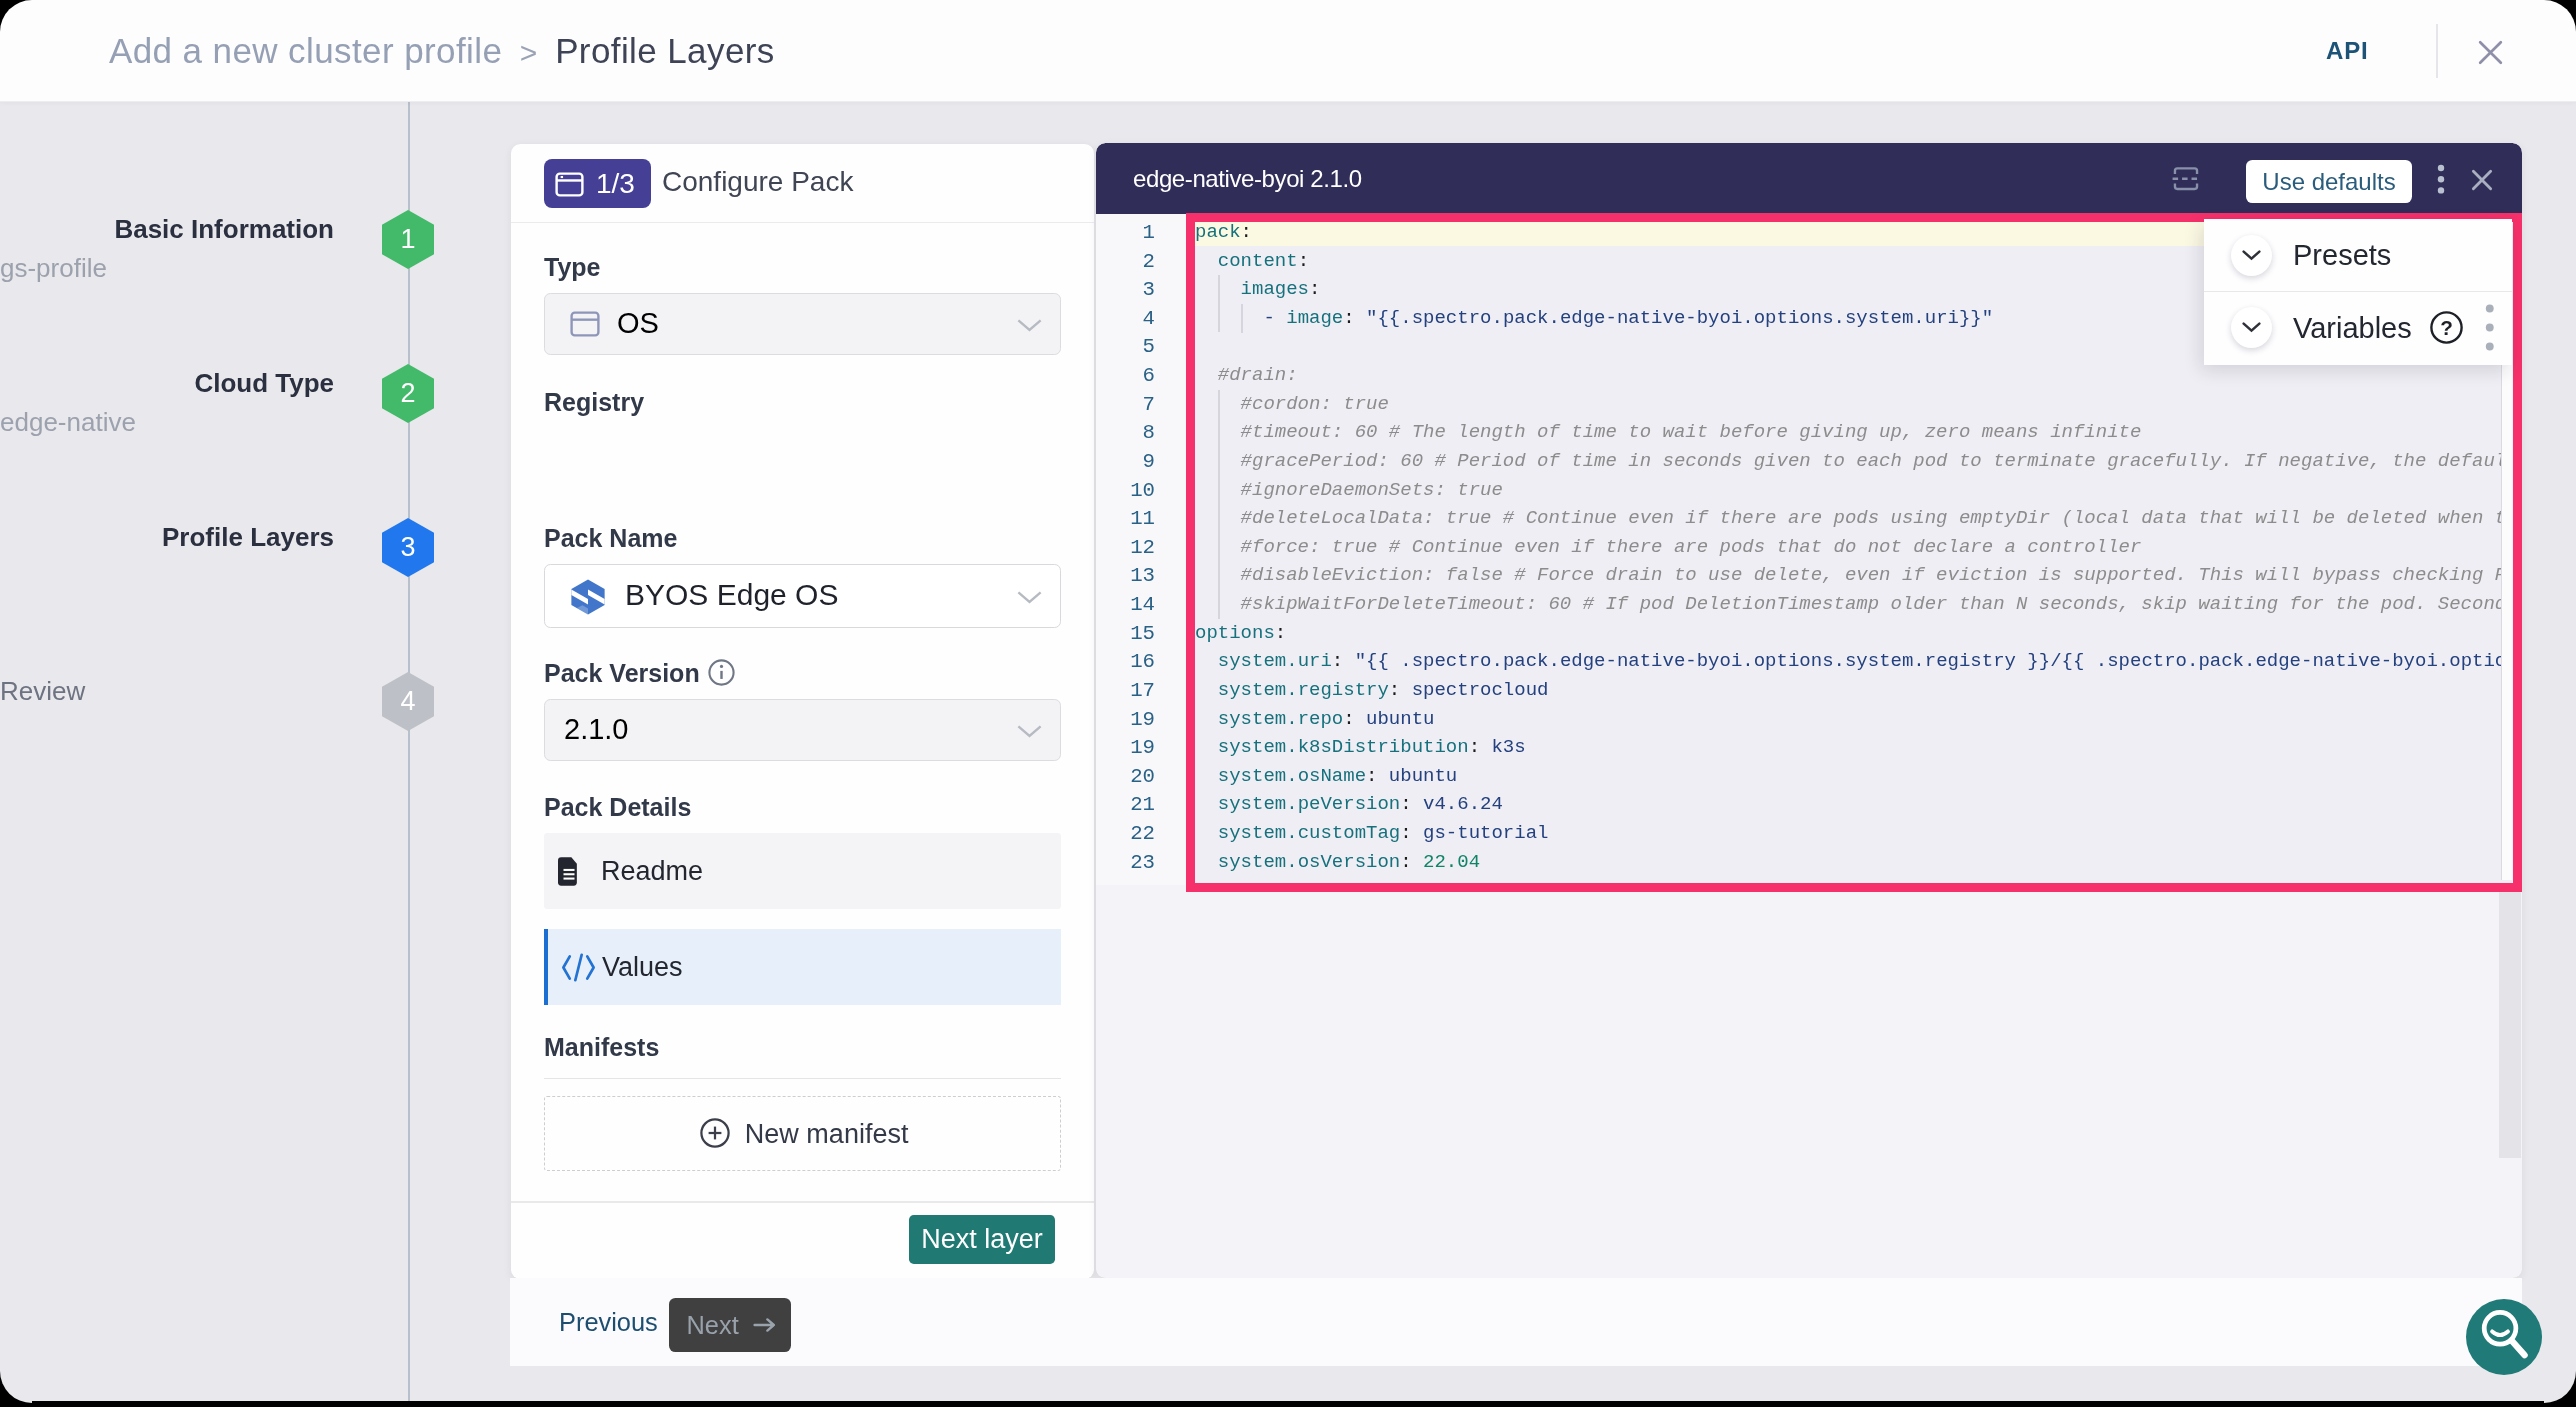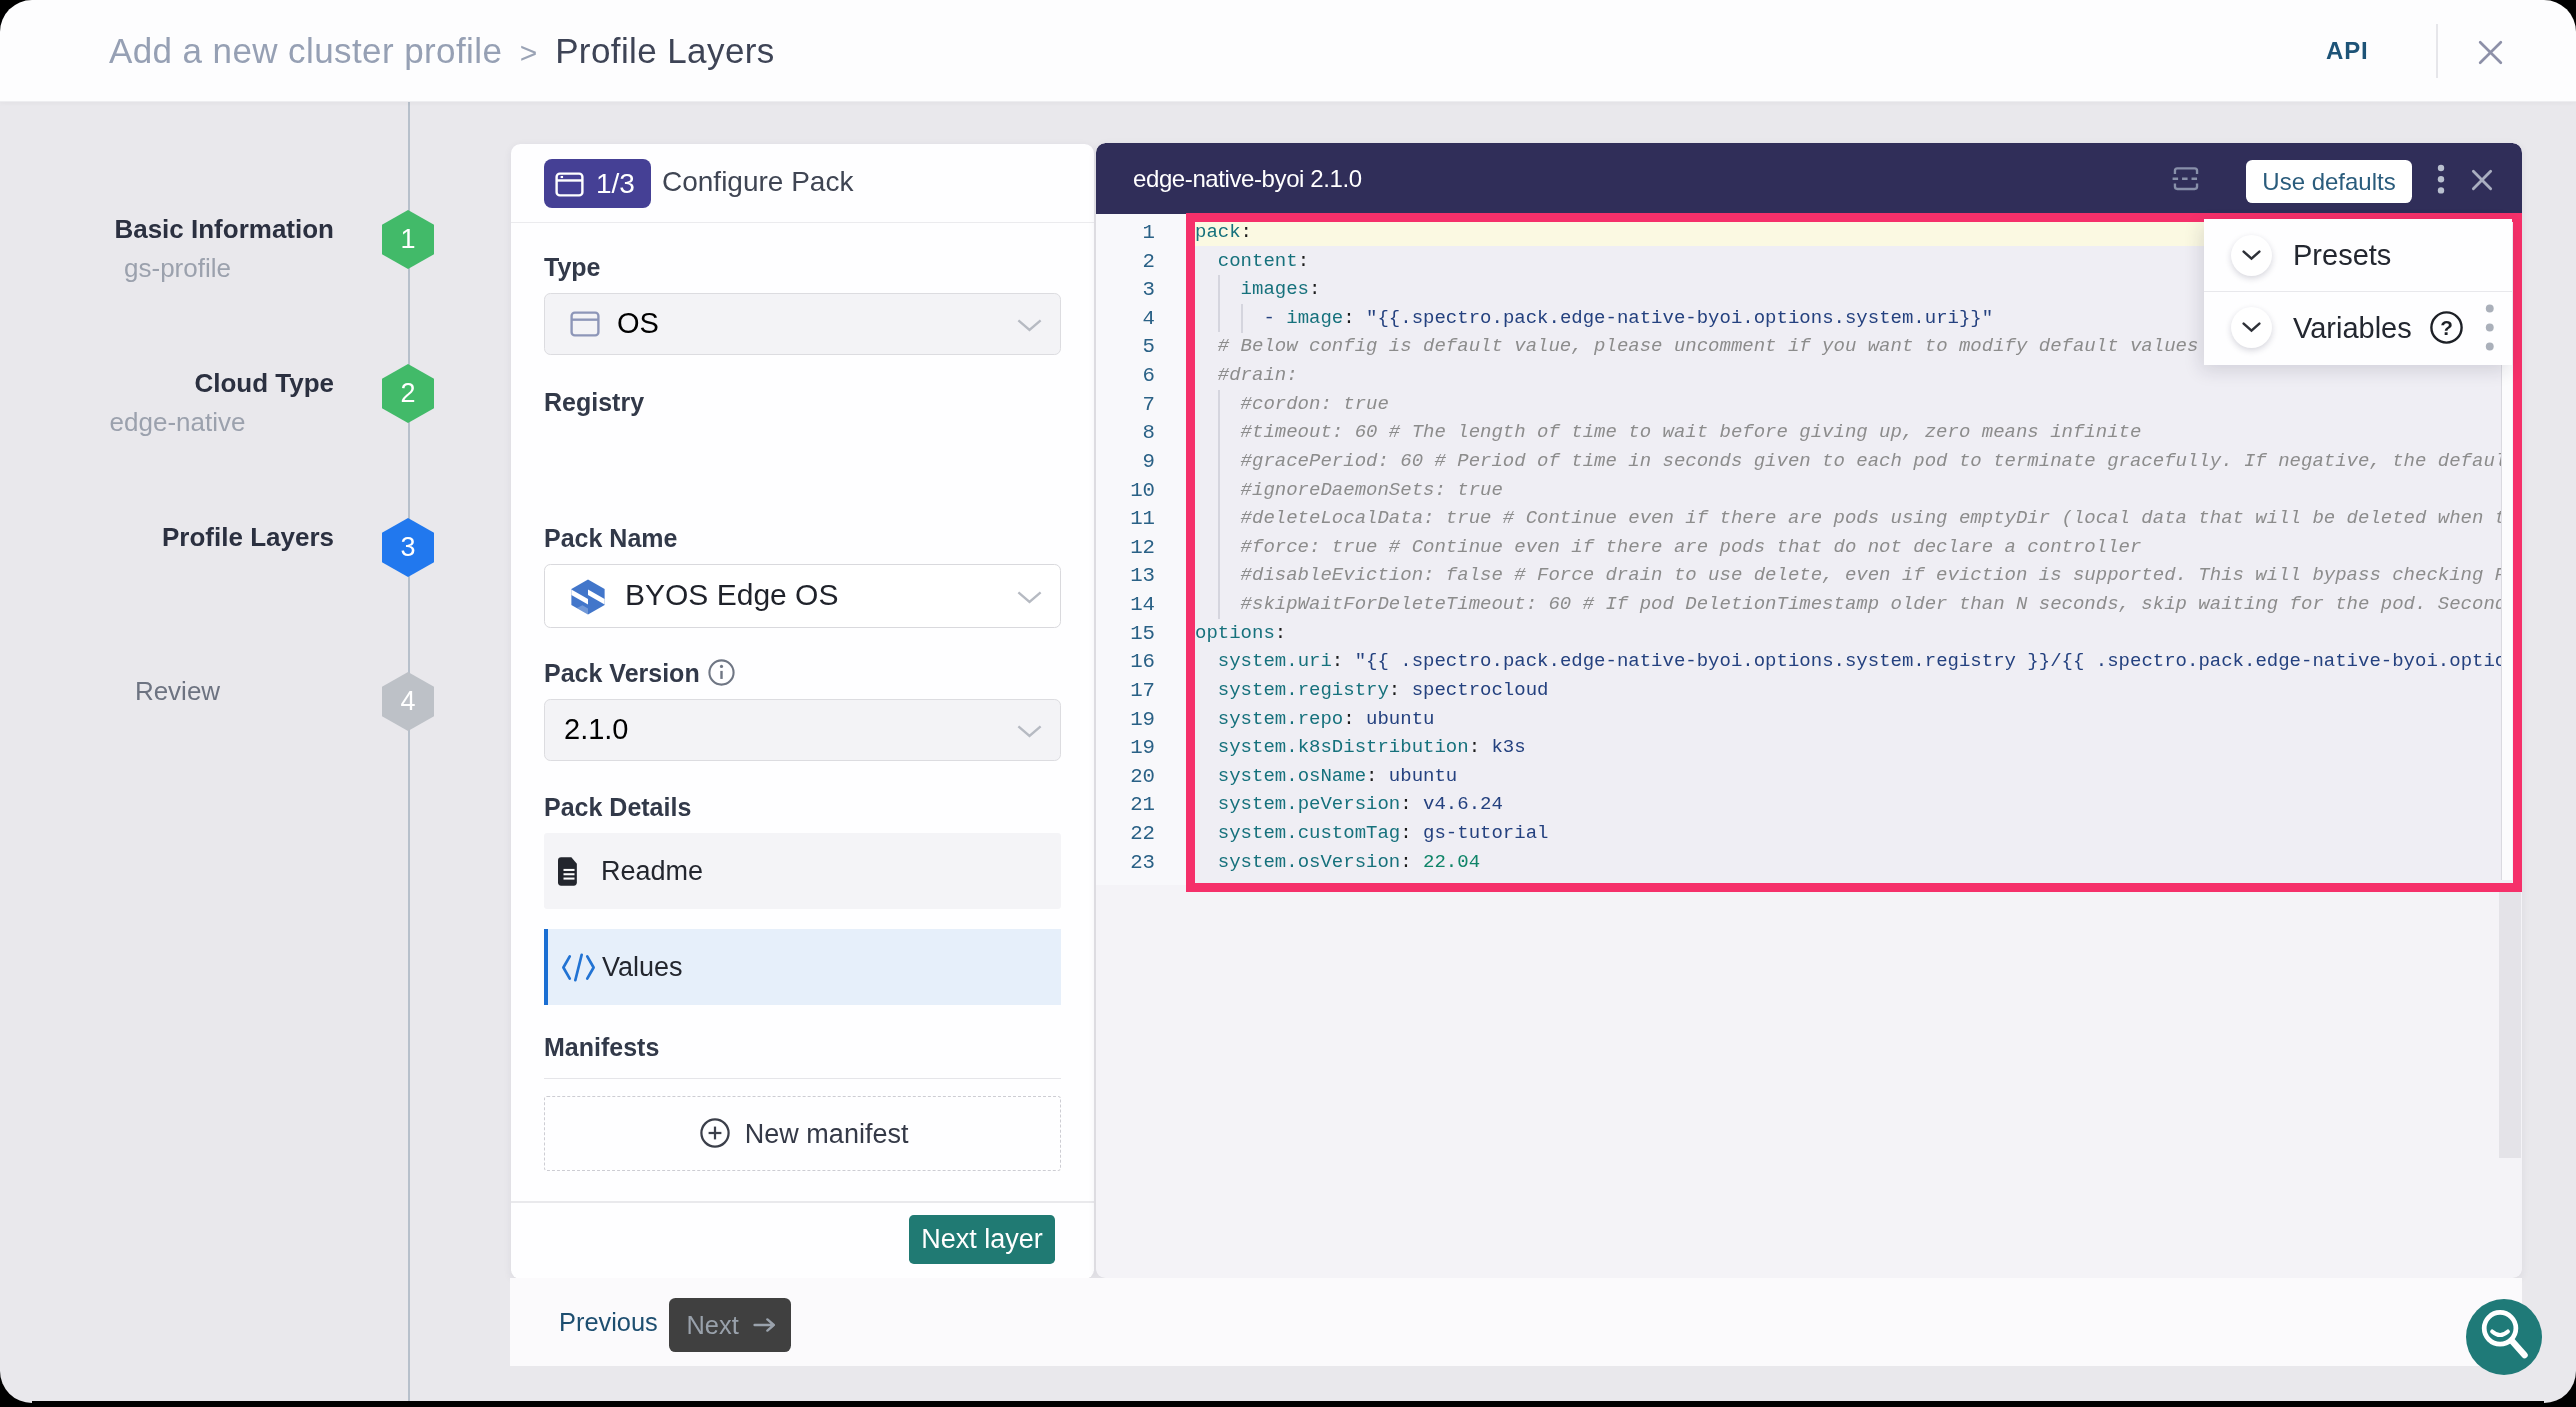--- a/index.html
+++ b/index.html
@@ -10,21 +10,21 @@
 #tophdr { left:0; top:0; width:2576px; height:102px; background:#fdfdfe; border-bottom:0.8px solid #ededf0; box-shadow:0 1.6px 4.8px rgba(40,40,60,0.04); z-index:5; }
 #crumb { z-index:6; left:109px; top:0; height:102px; line-height:102px; font-size:35px; letter-spacing:0.4px; white-space:pre; }
 #crumb .c1 { color:#96a0b4; }
 #crumb .sep { color:#9aa3b5; font-size:30px; }
 #crumb .c2 { color:#3e4456; }
 #apibtn { z-index:6; left:2326px; top:0; height:102px; line-height:102px; font-size:24px; font-weight:bold; color:#1d5377; letter-spacing:0.8px; }
 #hdrdiv { z-index:6; left:2436px; top:24px; width:1.6px; height:54px; background:#e6e6ea; }
 
 #vline { left:408px; top:102px; width:2.4px; height:1299px; background:#b7c0cb; }
 .stepT { width:334px; text-align:right; font-size:26px; font-weight:600; color:#2b3040; left:0; }
-.stepS { width:334px; text-align:center; font-size:26px; color:#9ba1ad; left:0;padding-left:21px; }
+.stepS { width:334px; text-align:left; font-size:26px; color:#9ba1ad; left:0; }
 .hex { width:52px; height:59px; left:382px; clip-path:polygon(50% 0%, 100% 25%, 100% 75%, 50% 100%, 0% 75%, 0% 25%); text-align:center; color:#fff; font-size:27px; }
 .hex span { line-height:59px; }
 
 #midp { left:511px; top:144px; width:583px; height:1135px; background:#fefeff; border-radius:9.5px; box-shadow:0 2.4px 8px rgba(40,40,70,0.07); }
 #midhdr { left:0; top:0; width:583px; height:79px; border-bottom:1.6px solid #ebebee; }
 #badge { left:33px; top:15px; width:107px; height:49px; background:#454095; border-radius:8px; color:#fff; }
 #badge svg { position:absolute; left:11px; top:12.7px; }
 #badge .bt { position:absolute; left:52px; top:0; height:49px; line-height:49px; font-size:28px; }
 #cfgpack { left:151px; top:0; height:79px; line-height:76px; font-size:28px; font-weight:500; color:#3f4553; }
 .flabel { left:33px; font-size:25px; font-weight:600; color:#323949; }
@@ -219,21 +219,20 @@
   <div class="abs" id="codearea"></div>
   <div class="abs" id="lineyellow"></div>
   <div class="abs" id="sgutline"></div>
   <div class="abs" id="sgutwhite"></div>
   <div class="abs" id="scrollstrip"></div>
   <div class="abs" id="codelines">
 <div class="cl" style="top:0px"><span class="k">pack</span><span class="p">:</span></div>
 <div class="cl" style="top:29px">  <span class="k">content</span><span class="p">:</span></div>
 <div class="cl" style="top:57px">    <span class="k">images</span><span class="p">:</span></div>
 <div class="cl" style="top:86px">      <span class="s">- </span><span class="k">image</span><span class="p">:</span><span class="s"> "{{.spectro.pack.edge-native-byoi.options.system.uri}}"</span></div>
-<div class="cl" style="top:114px">  <span class="c"># Below config is default value, please uncomment if you want to modify default values</span></div>
 <div class="cl" style="top:143px">  <span class="c">#drain:</span></div>
 <div class="cl" style="top:172px">    <span class="c">#cordon: true</span></div>
 <div class="cl" style="top:200px">    <span class="c">#timeout: 60 # The length of time to wait before giving up, zero means infinite</span></div>
 <div class="cl" style="top:229px">    <span class="c">#gracePeriod: 60 # Period of time in seconds given to each pod to terminate gracefully. If negative, the default value specified in the pod will be used</span></div>
 <div class="cl" style="top:258px">    <span class="c">#ignoreDaemonSets: true</span></div>
 <div class="cl" style="top:286px">    <span class="c">#deleteLocalData: true # Continue even if there are pods using emptyDir (local data that will be deleted when the node is drained)</span></div>
 <div class="cl" style="top:315px">    <span class="c">#force: true # Continue even if there are pods that do not declare a controller</span></div>
 <div class="cl" style="top:343px">    <span class="c">#disableEviction: false # Force drain to use delete, even if eviction is supported. This will bypass checking PodDisruptionBudgets, use with caution</span></div>
 <div class="cl" style="top:372px">    <span class="c">#skipWaitForDeleteTimeout: 60 # If pod DeletionTimestamp older than N seconds, skip waiting for the pod. Seconds must be greater than 0 to skip</span></div>
 <div class="cl" style="top:401px"><span class="k">options</span><span class="p">:</span></div>

